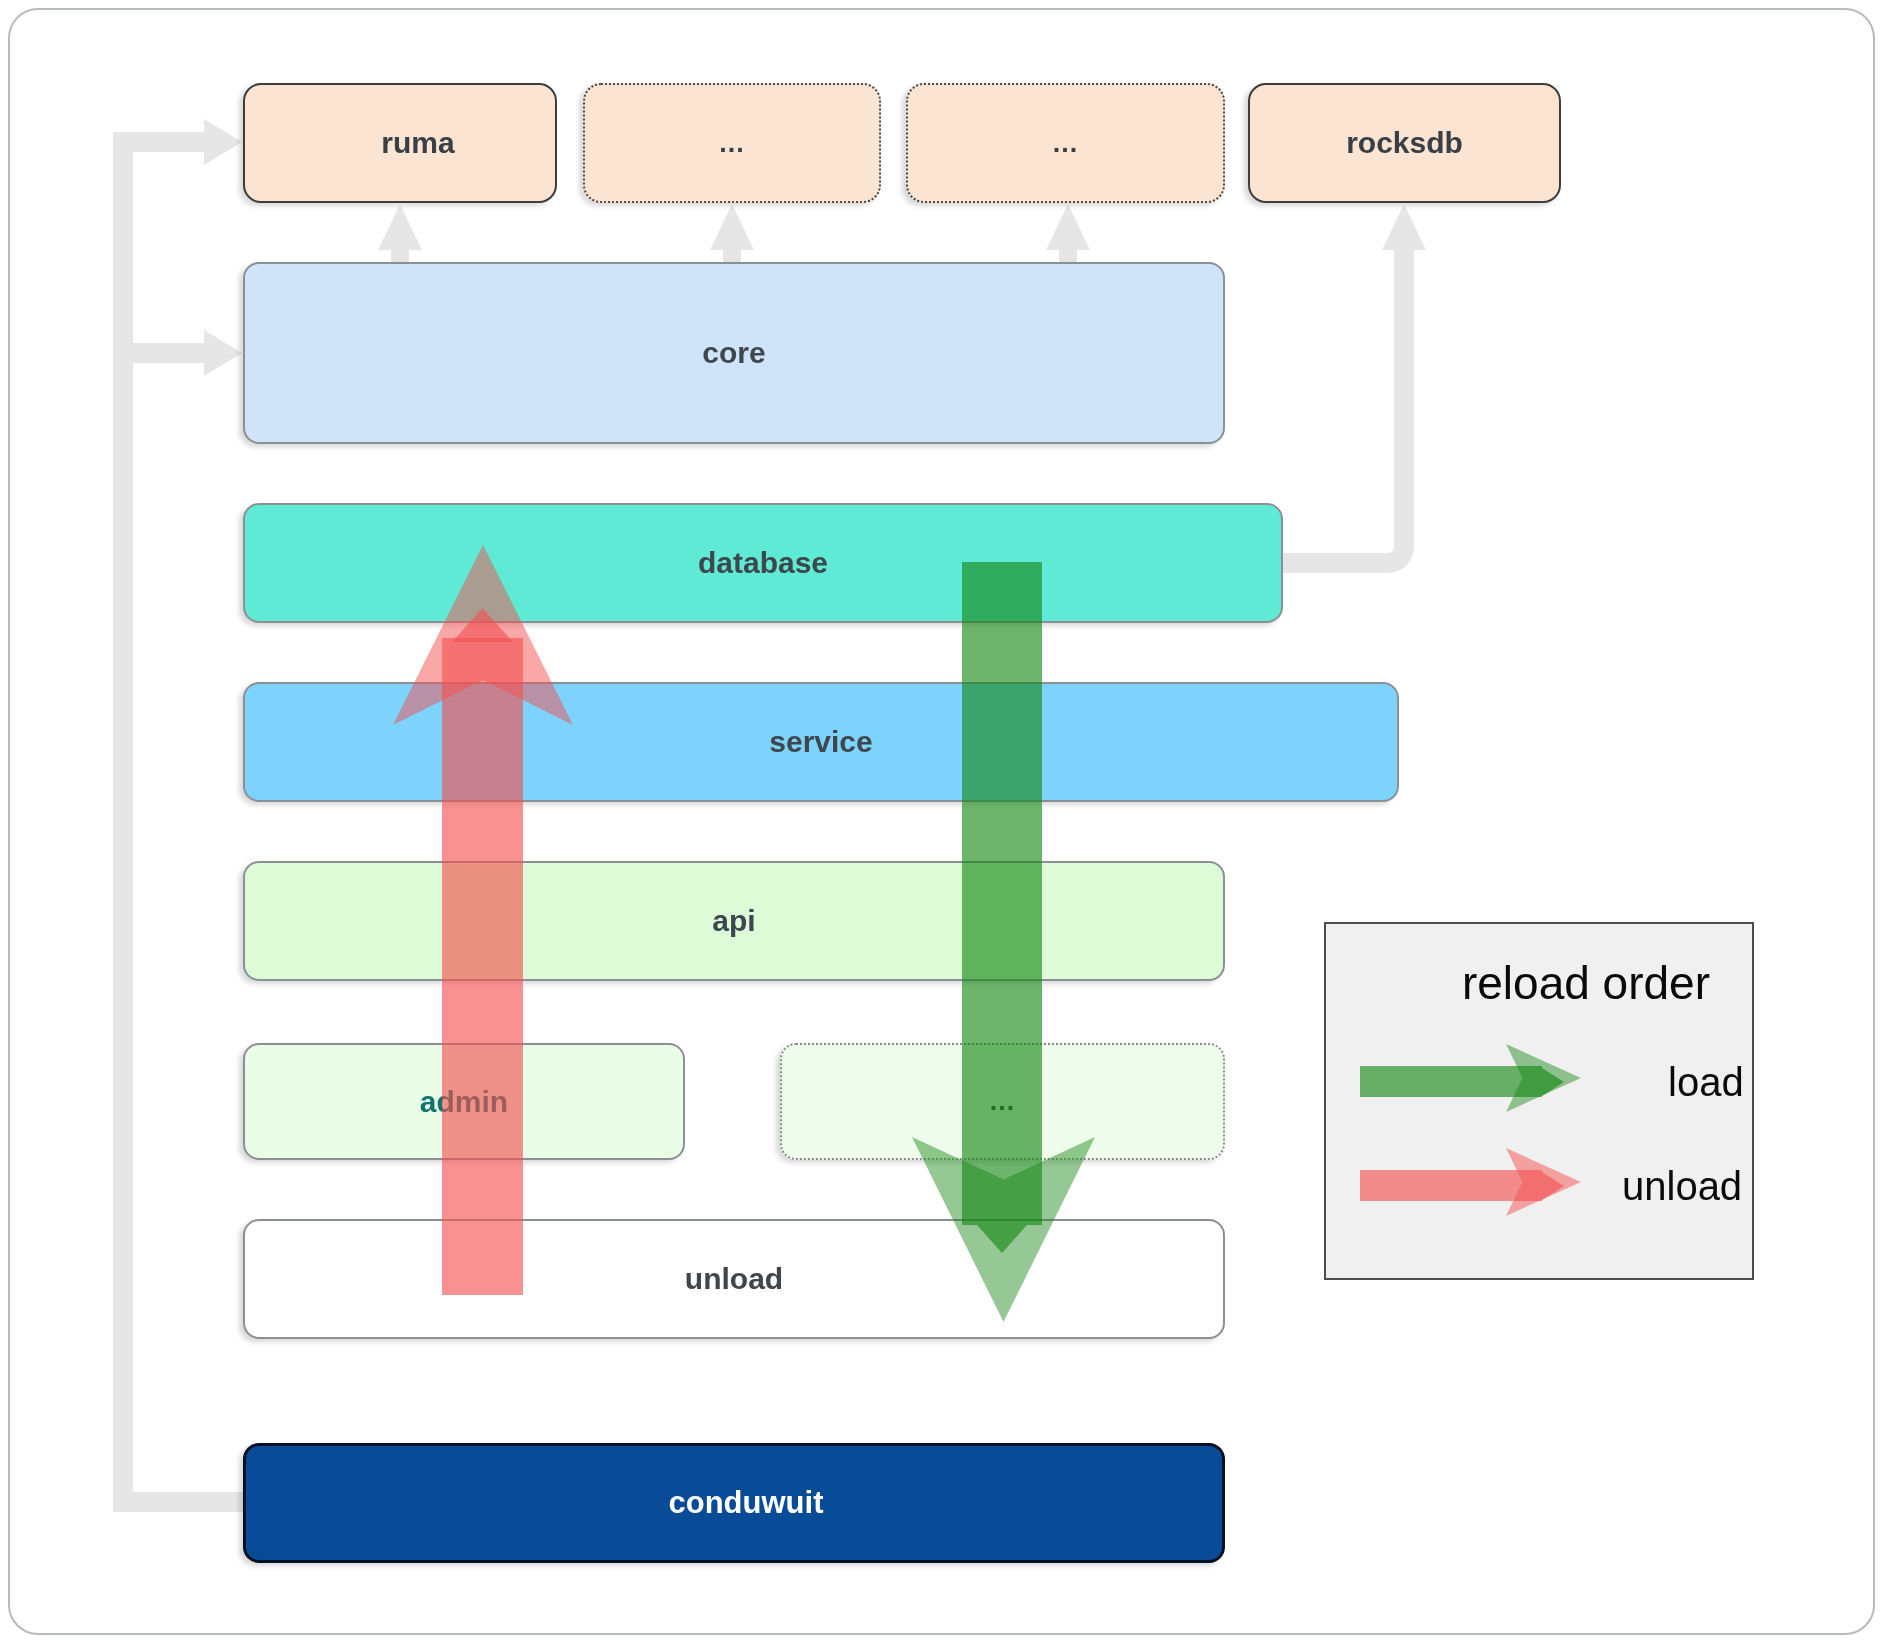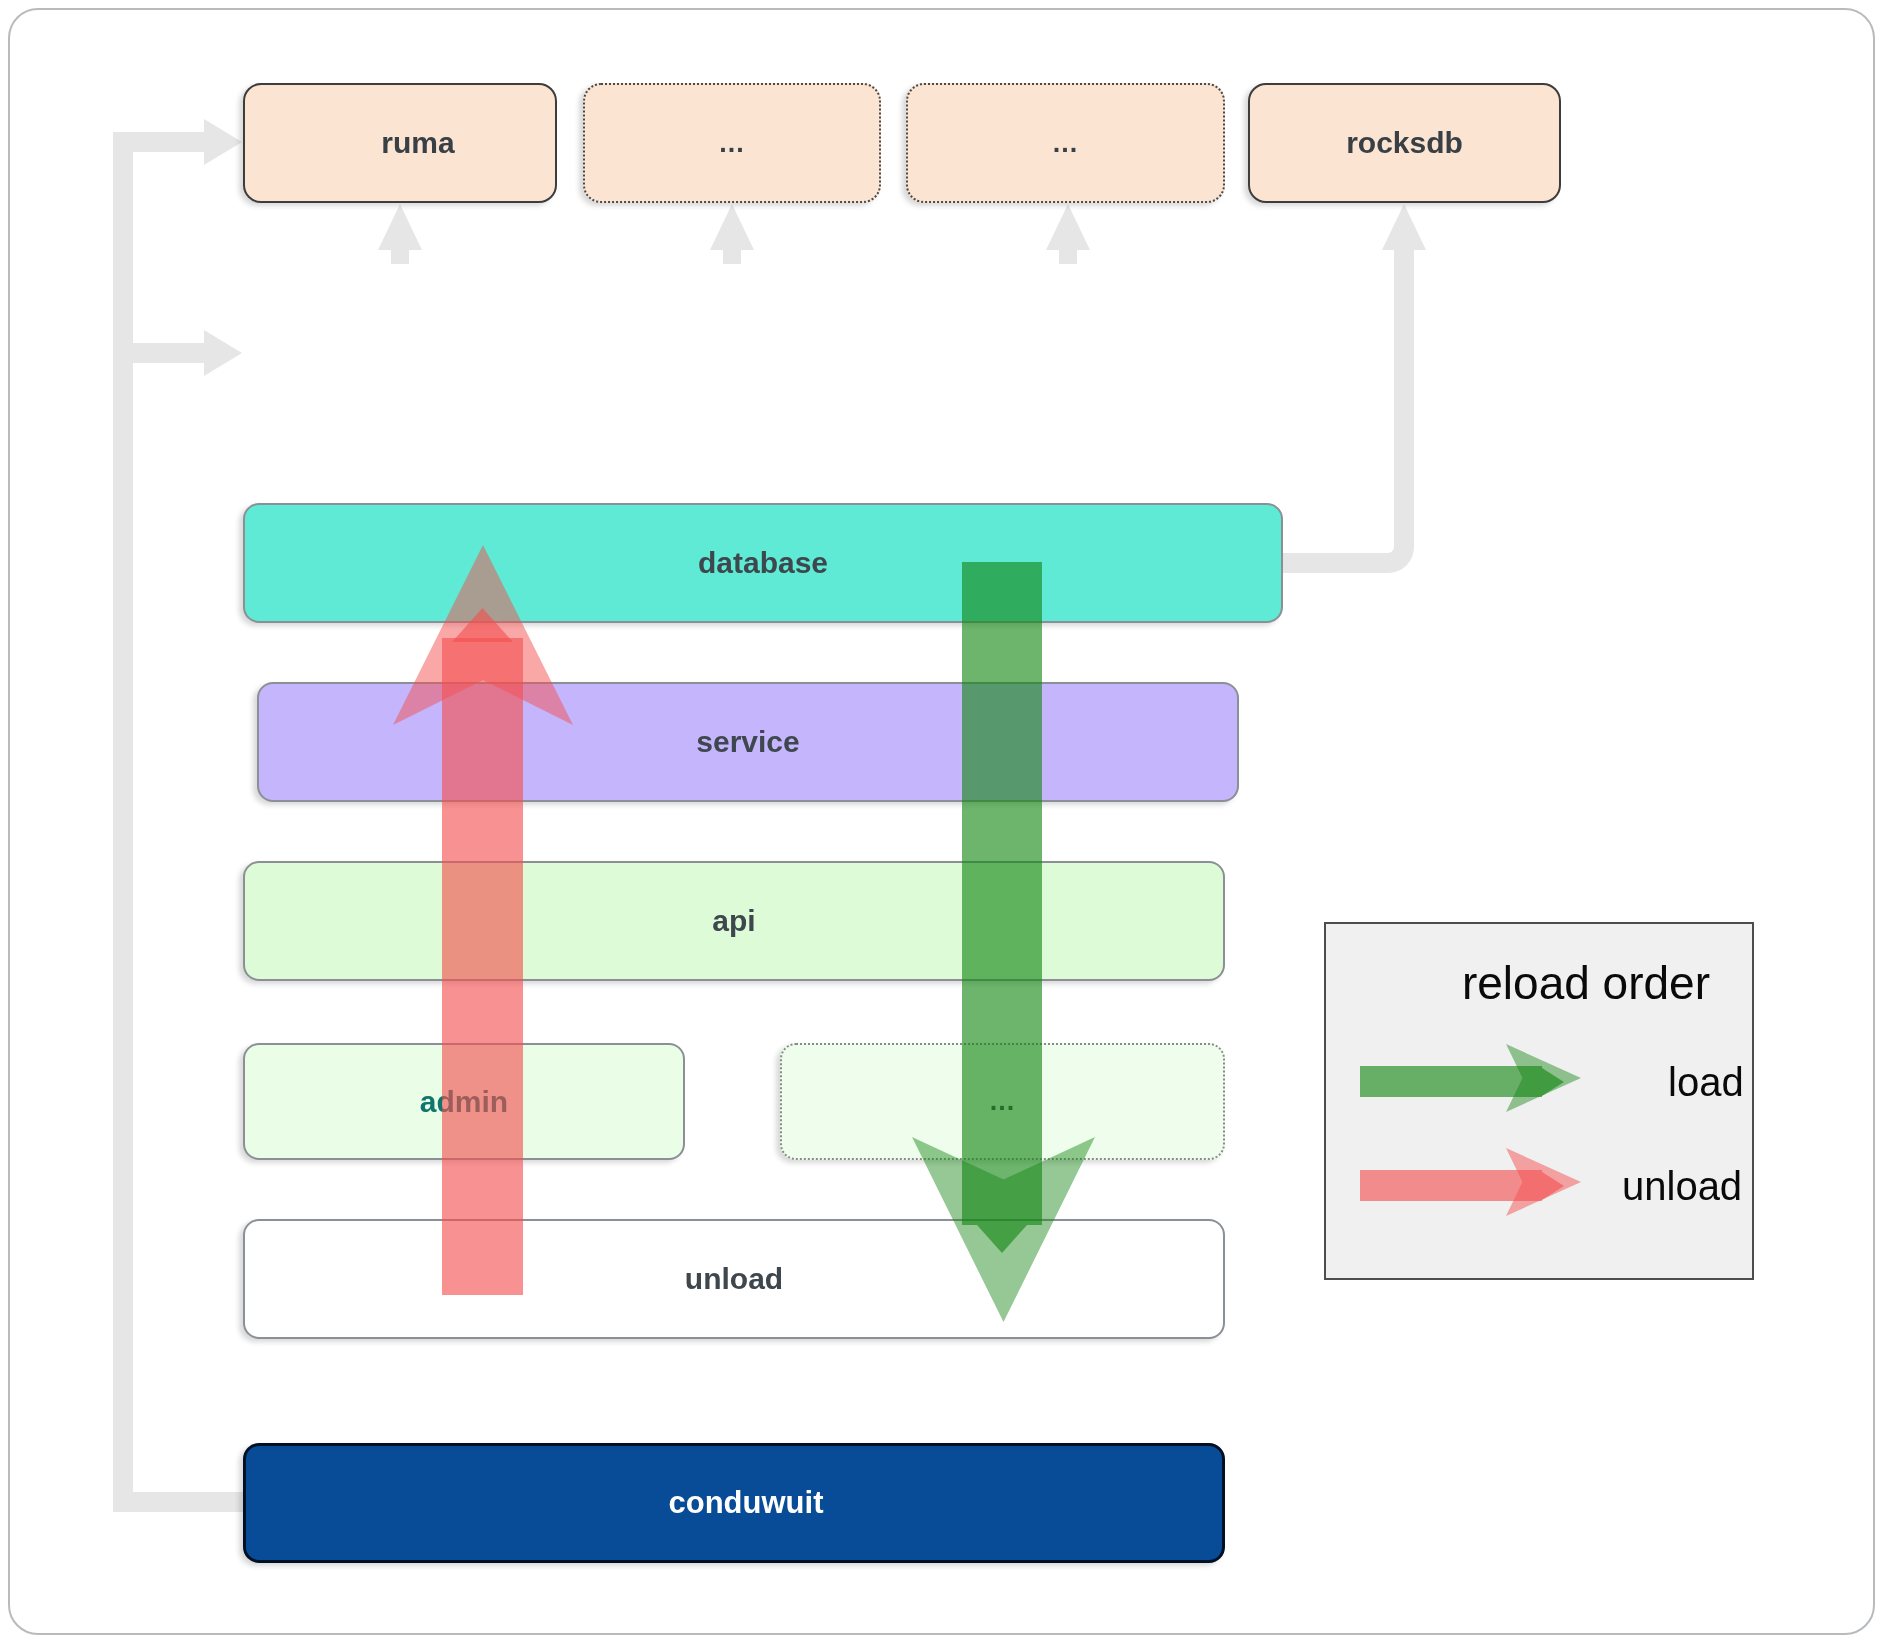--- a/index.html
+++ b/index.html
@@ -63,22 +63,23 @@
   <div class="chead clip-up" style="left:1046px;top:204px;width:44px;height:46px;"></div>
 
   <div class="elbow"></div>
   <div class="chead clip-up" style="left:1382px;top:204px;width:44px;height:46px;"></div>
 
   <div class="node top" style="left: 243px; top: 83px; width: 314px; height: 120px; background: rgb(252, 228, 210); padding-left: 36px;">ruma</div>
   <div class="node top dotted-top dots" style="left: 583px; top: 83px; width: 298px; height: 120px; background: rgb(252, 228, 210);">...</div>
   <div class="node top dotted-top dots" style="left: 906px; top: 83px; width: 319px; height: 120px; background: rgb(252, 228, 210);">...</div>
   <div class="node top" style="left: 1248px; top: 83px; width: 313px; height: 120px; background: rgb(252, 228, 210);">rocksdb</div>
 
+  <div class="node" style="left: 243px; top: 262px; width: 982px; height: 182px; background: rgb(207, 228, 249);">core</div>
   <div class="node" style="left: 243px; top: 503px; width: 1040px; height: 120px; background: #5eead4;">database</div>
-  <div class="node" style="left: 257px; top: 682px; width: 982px; height: 120px; background: #c4b5fd;">service</div>
+  <div class="node" style="left: 243px; top: 682px; width: 1156px; height: 120px; background: #7dd3fc;">service</div>
   <div class="node" style="left: 243px; top: 861px; width: 982px; height: 120px; background: rgb(221, 251, 214);">api</div>
   <div class="node admin-label" style="left: 243px; top: 1043px; width: 442px; height: 117px; background: rgb(234, 253, 231);">admin</div>
   <div class="node dotted-green dots" style="left: 780px; top: 1043px; width: 445px; height: 117px; background: rgb(239, 253, 236);">...</div>
   <div class="node" style="left: 243px; top: 1219px; width: 982px; height: 120px; background: rgb(255, 255, 255);">unload</div>
   <div class="node navy" style="left: 243px; top: 1443px; width: 982px; height: 120px; background: rgb(8, 75, 150); color: rgb(255, 255, 255);">conduwuit</div>
 
   <div class="red-a" style="left:442px;top:638px;width:81px;height:657px;"></div>
   <div class="red-a clip-up" style="left:452px;top:608px;width:61px;height:34px;"></div>
   <div class="red-a lite head-up-notch" style="left:393px;top:545px;width:180px;height:180px;"></div>
 

